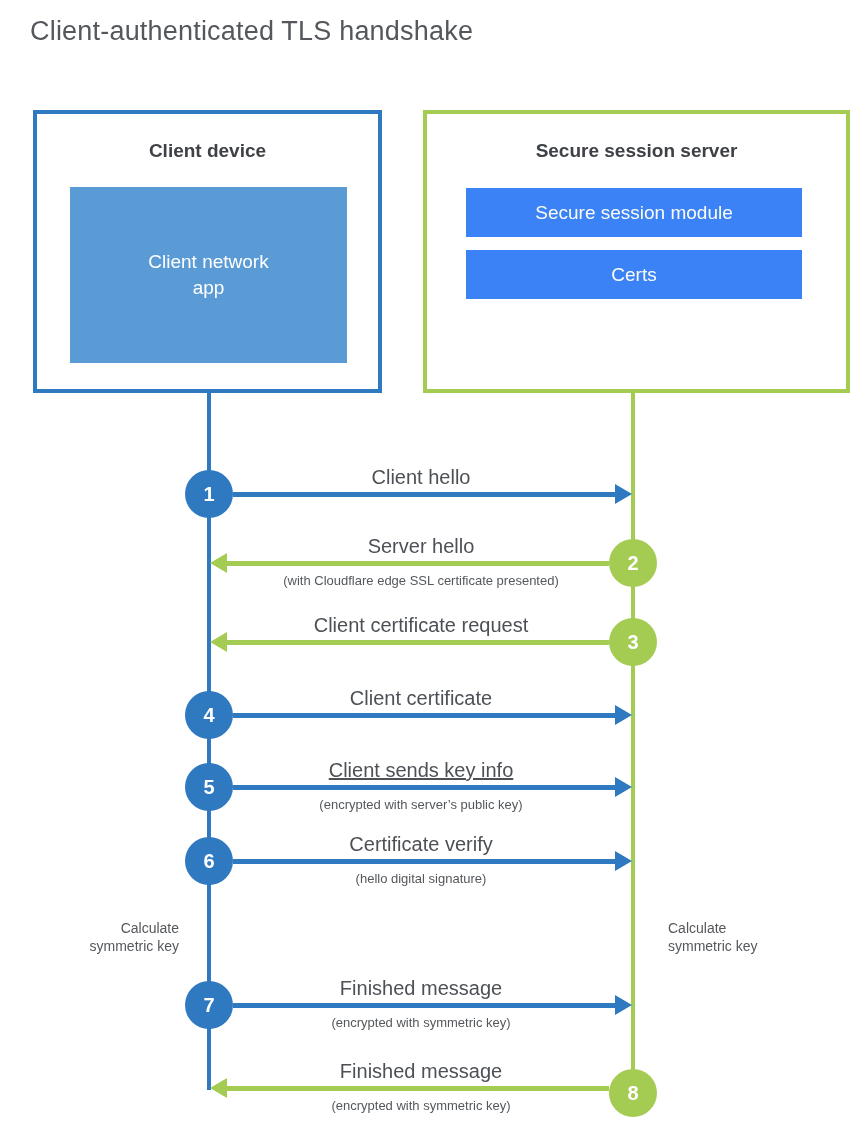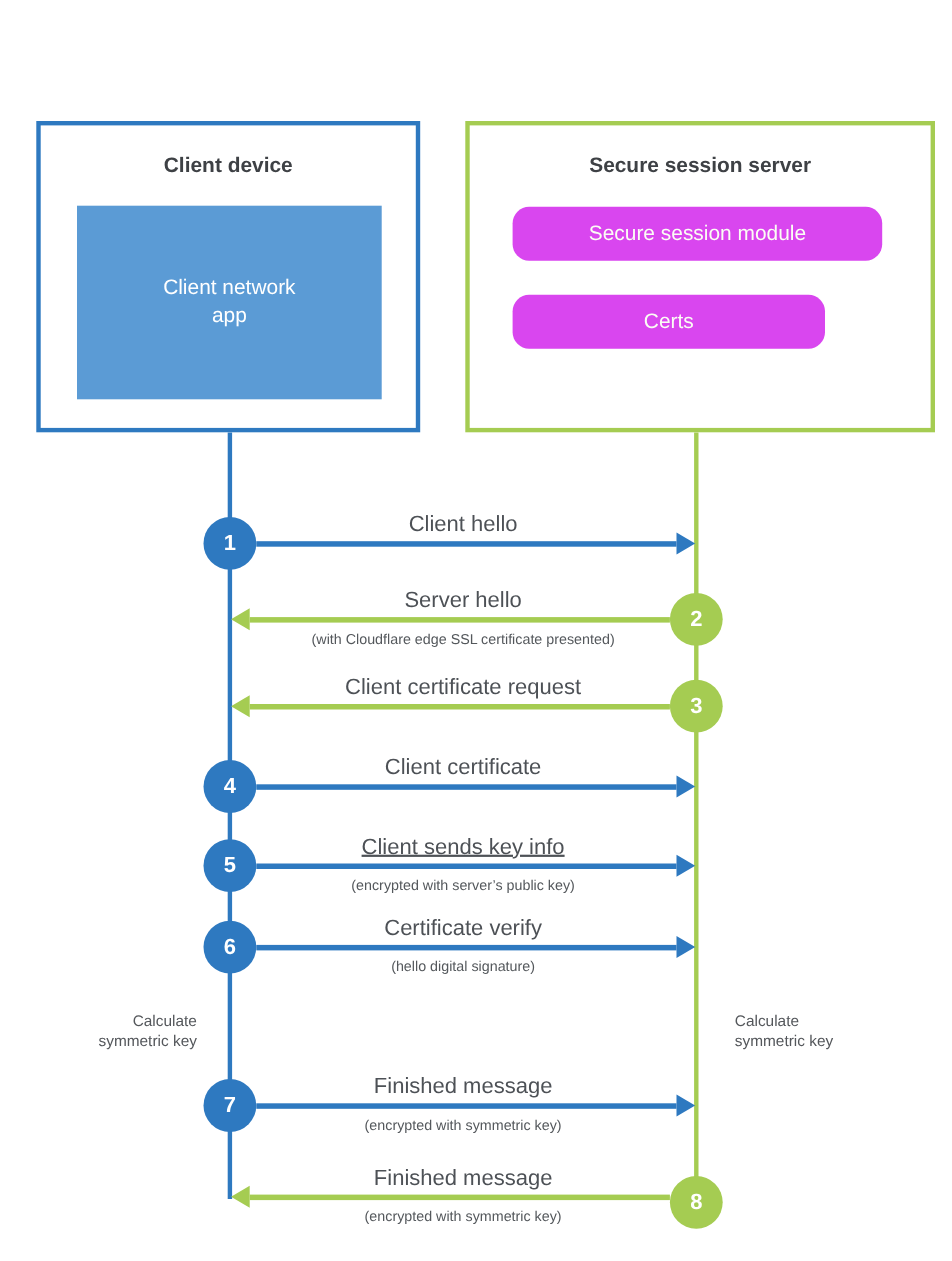--- a/index.html
+++ b/index.html
@@ -44,21 +44,21 @@
     display: flex;
     align-items: center;
     justify-content: center;
     text-align: center;
     color: #ffffff;
     font-size: 19px;
     white-space: pre-line;
     line-height: 26px;
   }
   .fill-box.blue { background: #5b9bd5; }
-  .fill-box.green { background: #d946ef; color: #fbfdf4; border-radius: 15px; }
+  .fill-box.green { background: #3b82f6; color: #fbfdf4; }
 
   
   .lifeline { position: absolute; width: 4px; }
   .lifeline.blue { background: #2e79c0; }
   .lifeline.green { background: #a5cc52; }
 
   
   .step-circle {
     position: absolute;
     width: 48px; height: 48px;
@@ -107,35 +107,36 @@
     color: #54575b;
     white-space: pre-line;
   }
   .side-note.calc { line-height: 18px; }
 </style>
 </head>
 <body>
 
 <div id="canvas">
 
+  <div class="page-title">Client-authenticated TLS handshake</div>
 
   <div class="lifeline blue" style="left:207px; top:393px; height:697px;"></div>
   <div class="lifeline green" style="left:631px; top:393px; height:700px;"></div>
 
   <div class="actor-box blue" style="left:33px; top:110px; width:349px; height:283px;">
     <div class="actor-title">Client device</div>
   </div>
   <div class="fill-box blue" style="left:70px; top:187px; width:277px; height:176px;">Client network
 app</div>
 
   <div class="actor-box green" style="left:423px; top:110px; width:427px; height:283px;">
     <div class="actor-title">Secure session server</div>
   </div>
   <div class="fill-box green" style="left:466px; top:188px; width:336px; height:49px;">Secure session module</div>
-  <div class="fill-box green" style="left:466px; top:268px; width:284px; height:49px;">Certs</div>
+  <div class="fill-box green" style="left:466px; top:250px; width:336px; height:49px;">Certs</div>
 
   <div>
     <div class="msg-label" style="top:466px;">Client hello</div>
     <div class="arrow-bar blue" style="left:233px; top:492px; width:382px;"></div>
     <div class="arrow-head right blue" style="left:615px; top:484px;"></div>
     <div class="step-circle blue" style="left:185px; top:470px;">1</div>
   </div>
 
   <div>
     <div class="msg-label" style="top:535px;">Server hello</div>

